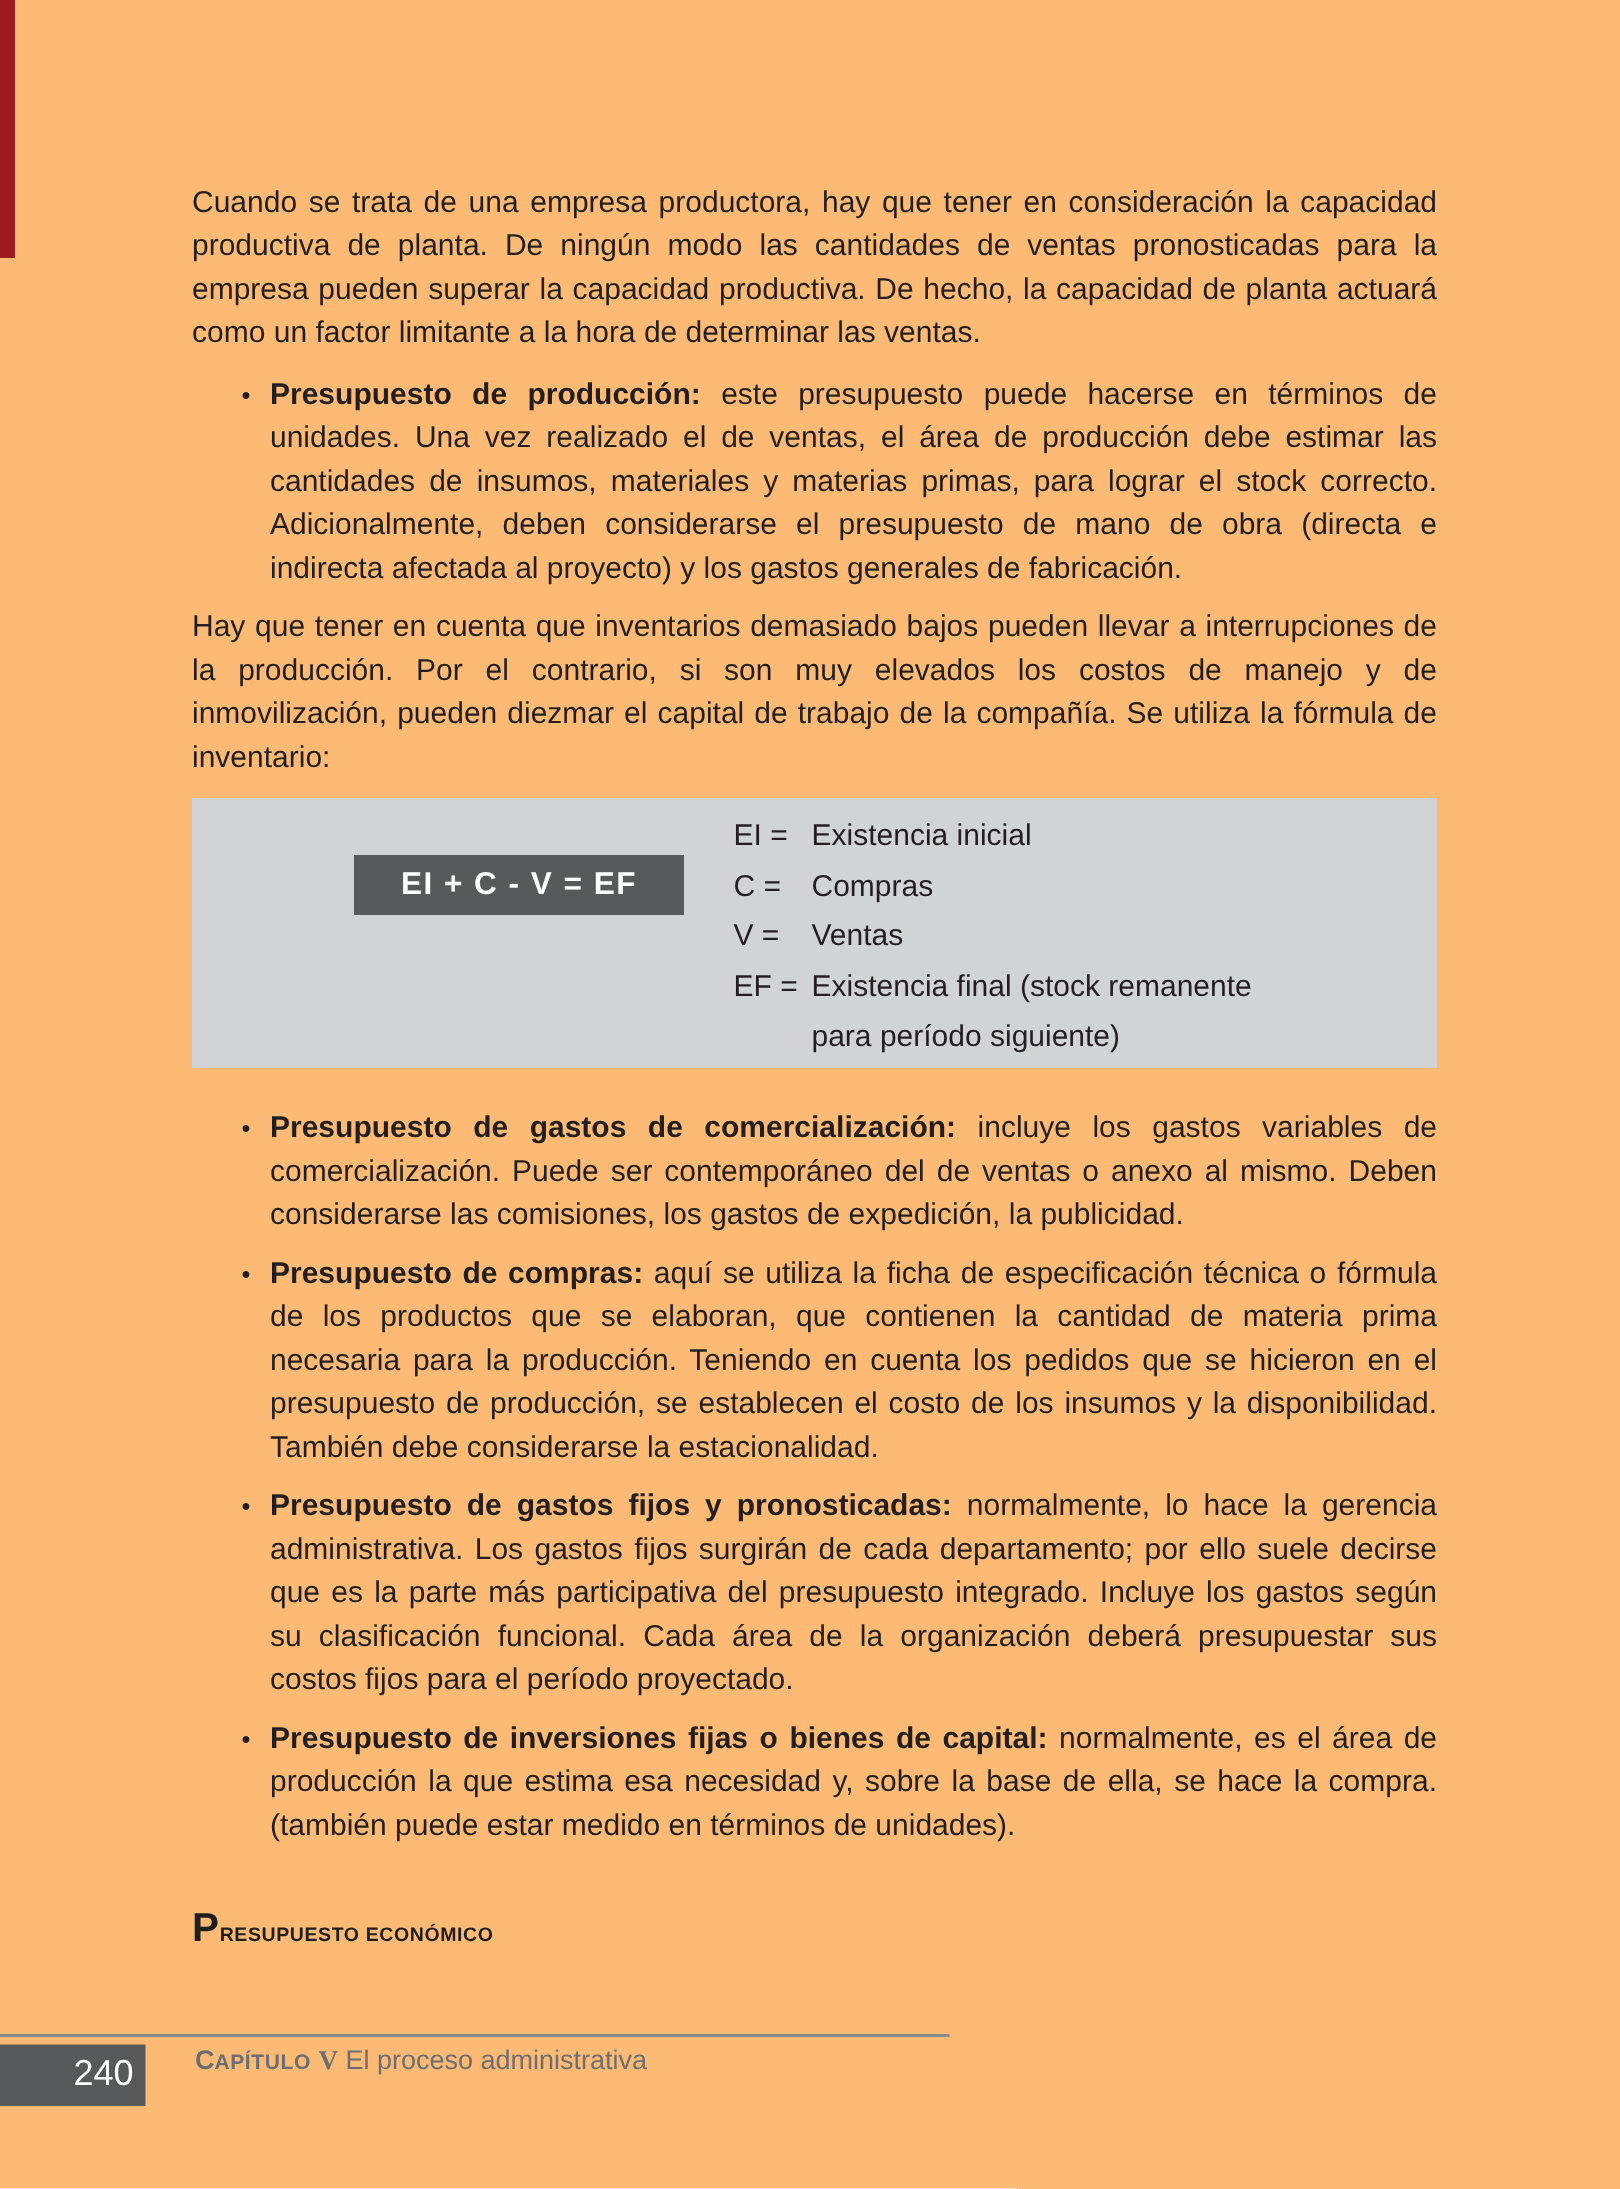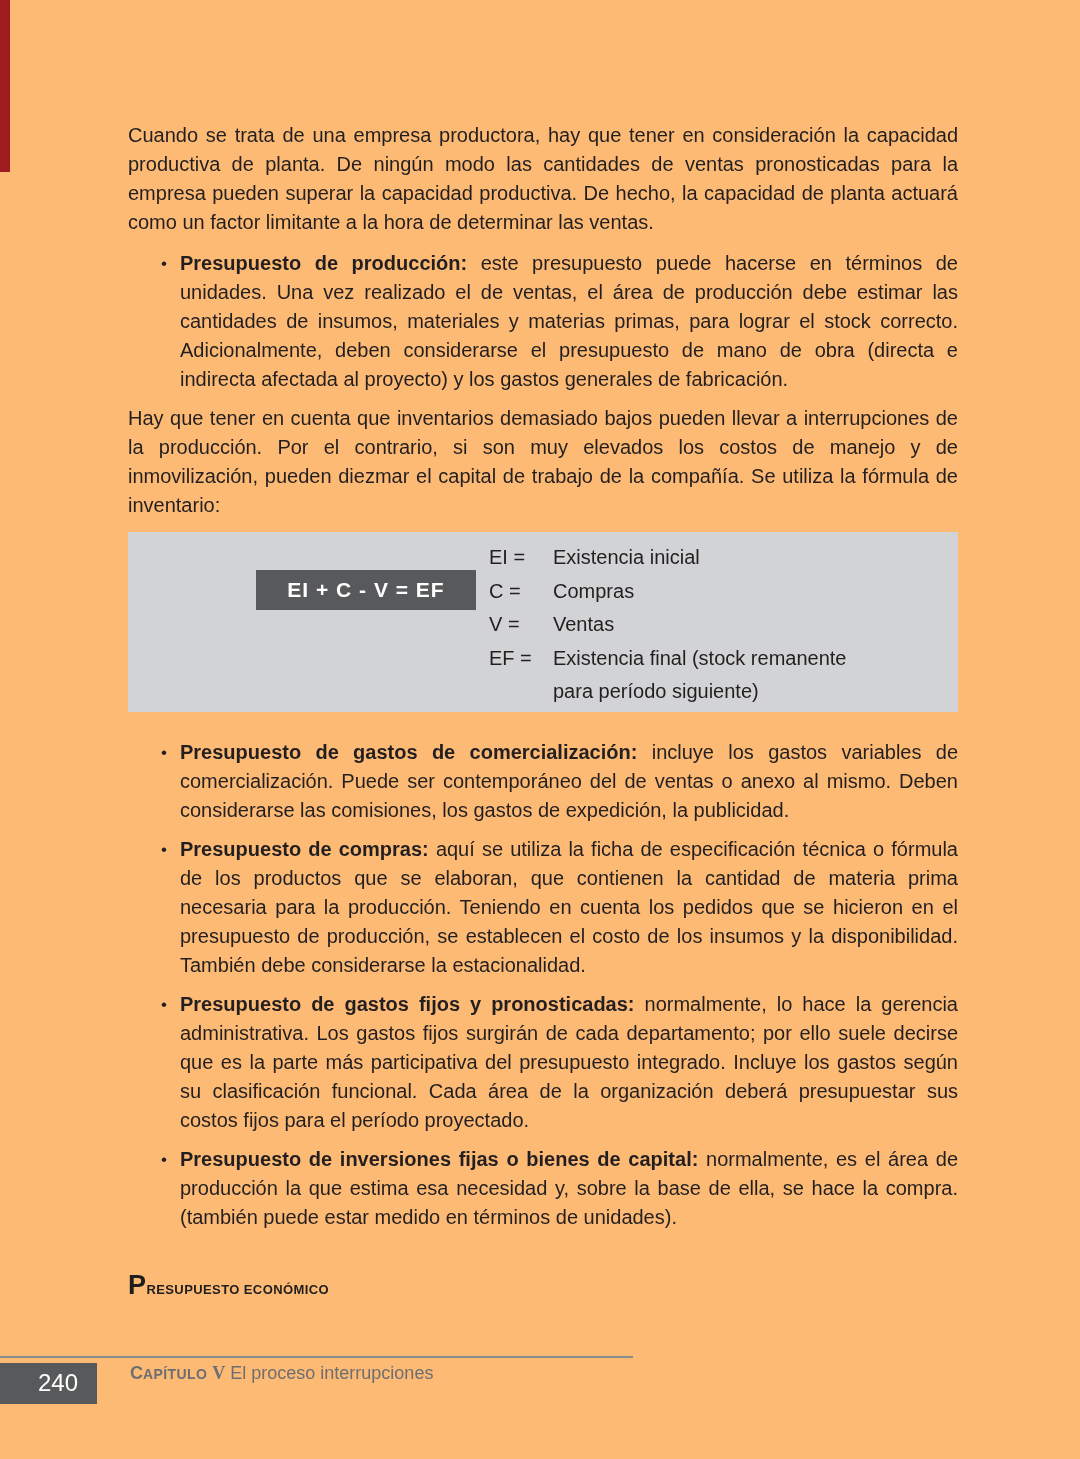--- a/index.html
+++ b/index.html
@@ -38,34 +38,34 @@
     font-size:17px;
   }
   .lead-bold { font-weight:bold; }
   .formula-panel {
     position:relative;
     width:830px; height:180px;
     background:#d2d3d5;
     margin:2px 0 26px 0;
   }
   .formula-chip {
-    position:absolute; left:128px; top:38px;
+    position:absolute; left:108px; top:38px;
     width:220px; height:40px;
     background:#58595b;
     color:#ffffff;
     font-weight:bold; font-size:21px;
     letter-spacing:1px;
     text-align:center; line-height:40px;
   }
   .formula-legend {
     position:absolute; left:361px; top:9px;
     font-size:20px; line-height:33.5px;
     color:#231f20;
   }
-  .legend-row { display:flex;gap:12px; }
+  .legend-row { display:flex; }
   .legend-term { flex:0 0 52px; width:52px; }
   .section-heading {
     margin:38px 0 21px 0;
     font-weight:bold;
     color:#1e1e1e;
     letter-spacing:0.4px;
   }
   .section-heading .hd-lead { font-size:27px; }
   .section-heading .hd-rest { font-size:13px; }
   .footer-rule {
@@ -73,21 +73,21 @@
     width:633px; height:2px;
     background:#8a8b8e;
   }
   .page-number-box {
     position:absolute; left:0; top:1363px;
     width:97px; height:41px;
     background:#58595b;
     color:#ffffff;
     font-size:24px;
     text-align:right; line-height:40px;
-    padding-right:19px;
+    padding-right:8px;
   }
   .footer-text {
     position:absolute; left:130px; top:1362px;
     color:#6d6e71;
   }
   .ft-series { font-size:14.5px; letter-spacing:0.7px; }
   .ft-series .sc-lead { font-size:19px; }
   .ft-chapter { font-size:18px; margin-top:1px; }
   .ft-chapter .cap { font-weight:bold; }
   .ft-chapter .cap-lead { font-size:18px; }
@@ -174,16 +174,16 @@
 
   <div class="footer-rule"></div>
 
   <div class="page-number-box">
     <span>240</span>
   </div>
 
   <div class="footer-text">
     <div class="ft-chapter"><span class="cap cap-lead">C</span><span class="cap cap-rest">APÍTULO</span>
       <span class="chap-num">V</span>
-      <span>El proceso interrupciones</span></div>
+      <span>El proceso administrativa</span></div>
   </div>
 
 </div>
 
 </body></html>

